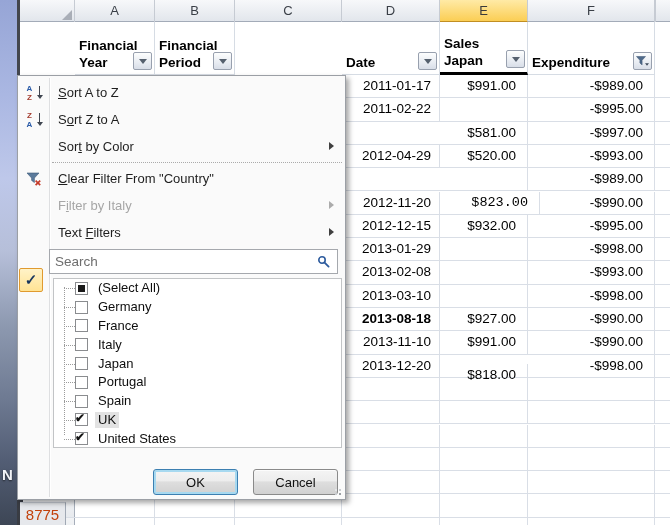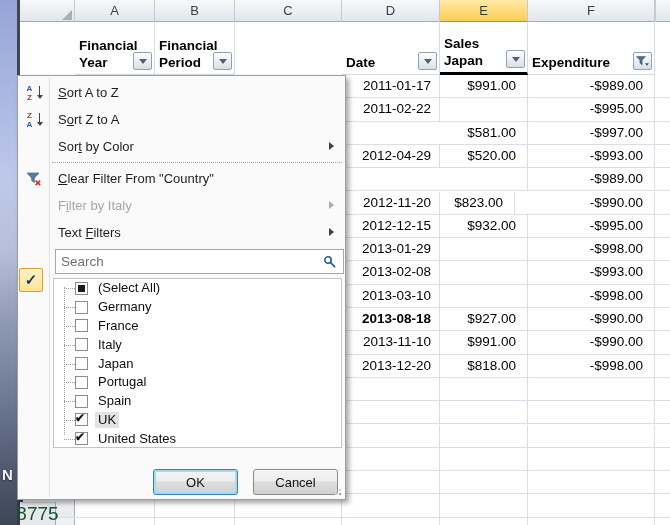--- a/index.html
+++ b/index.html
@@ -39,23 +39,23 @@
 
   
   .grid{position:absolute;left:20px;top:75px;width:650px;height:450px;z-index:3;overflow:hidden;background:#fff}
   .grow{position:absolute;left:0;width:650px;height:23.3px;border-bottom:1px solid #d9dee6}
   .rowstub{position:absolute;left:0;top:0;width:55px;height:100%;background:linear-gradient(#f2f3f5,#e7eaee);border-right:1px solid #a6aeba}
   .gcell{position:absolute;top:0;height:100%;border-right:1px solid #d9dee6;font-size:13.5px;color:#000;
     line-height:22px;text-align:right;white-space:nowrap;overflow:hidden}
   .pr8{padding-right:8px}.pr11{padding-right:11px}
 
   
-  .rowhdr-bottom{position:absolute;left:20px;top:502px;width:36px;height:23px;z-index:6;background:#e6e8ec;
+  .rowhdr-bottom{position:absolute;left:20px;top:502px;width:46px;height:23px;z-index:6;background:#e6e8ec;
     border-right:1px solid #a0a8b4;border-top:1px solid #c9ced6;display:flex;align-items:center;justify-content:center;
-    font-size:19px;color:#14532d}
+    font-size:15px;color:#c2410c}
 
   
   .fmenu{position:absolute;left:17px;top:75px;width:329px;height:425px;z-index:10;background:#fafafa;
     border:1px solid #9b9fa5;box-shadow:3px 3px 5px rgba(0,0,0,.35)}
   .gutterline{position:absolute;left:31px;top:2px;bottom:2px;width:2px;background:linear-gradient(90deg,#dedfe1 1px,#ffffff 1px)}
   .menu-items{position:absolute;left:0;top:3px;right:0}
   .mitem{position:relative;height:27px;display:flex;align-items:center;padding-left:40px;font-size:13px;color:#1e1e1e;cursor:default}
   .mitem .mlbl{white-space:nowrap}
   .mitem.dis .mlbl{color:#a6a6a6}
   .u{text-decoration:underline}
@@ -70,21 +70,21 @@
   .sort-ic .darr{position:absolute;right:3px;top:2px;width:1px;height:10px;background:#3f4document5}
   .sort-ic .darr{position:absolute;right:3px;top:2px;width:1px;height:10px;background:#3f4550}
   .sort-ic .dtip{position:absolute;right:0;top:11px;width:0;height:0;border-left:3.5px solid transparent;border-right:3.5px solid transparent;border-top:4.5px solid #3f4550}
 
   
   .gcheck{position:absolute;left:1px;top:192px;width:24px;height:24px;border:1px solid #e09a2f;border-radius:2px;
     background:linear-gradient(#fff3c8,#ffe394);display:flex;align-items:center;justify-content:center;
     color:#17365d;font-size:15px;font-weight:bold;z-index:2}
 
   
-  .searchbox{position:absolute;left:37px;top:173px;width:289px;height:25px;background:#fff;border:1px solid #a5a8ad}
+  .searchbox{position:absolute;left:31px;top:173px;width:289px;height:25px;background:#fff;border:1px solid #a5a8ad}
   .searchbox input{position:absolute;left:0;top:0;width:100%;height:100%;border:none;outline:none;
     font-family:"Liberation Sans",sans-serif;font-size:13.5px;color:#333;padding:2px 24px 2px 5px;background:transparent}
   .searchbox input::placeholder{color:#6e6e6e;opacity:1}
   .mag{position:absolute;right:6px;top:5px}
 
   
   .flist{position:absolute;left:35px;top:202px;width:289px;height:170px;background:#fff;border:1px solid #c2c4c6;overflow:hidden}
   .treeline{position:absolute;left:10px;top:8px;bottom:12px;width:0;border-left:1px dotted #9b9b9b}
   .flitem{position:relative;height:18.8px;display:flex;align-items:center;padding-left:21px;margin-top:0}
   .flist .flitem:first-child{margin-top:2px}
@@ -222,21 +222,21 @@
         <div class="gcell" style="left: 215px; width: 107px;"></div>
         <div class="gcell pr11" style="left: 420px; width: 88px;"></div>
         <div class="gcell pr11" style="left: 508px; width: 127px;">-$989.00</div>
       </div>
       <div class="grow" style="top: 116.5px;">
         <div class="rowstub"></div>
         <div class="gcell" style="left: 55px; width: 80px;"></div>
         <div class="gcell" style="left: 135px; width: 80px;"></div>
         <div class="gcell" style="left: 215px; width: 107px;"></div>
         <div class="gcell pr8" style="left: 322px; width: 98px;">2012-11-20</div>
-        <div class="gcell pr11" style="left: 407px; width: 88px;">$823.00</div>
+        <div class="gcell pr11" style="left: 432px; width: 88px; font-family: Liberation Mono, monospace;">$823.00</div>
         <div class="gcell pr11" style="left: 508px; width: 127px;">-$990.00</div>
       </div>
       <div class="grow" style="top: 139.8px;">
         <div class="rowstub"></div>
         <div class="gcell" style="left: 55px; width: 80px;"></div>
         <div class="gcell" style="left: 135px; width: 80px;"></div>
         <div class="gcell" style="left: 215px; width: 107px;"></div>
         <div class="gcell pr8" style="left: 322px; width: 98px;">2012-12-15</div>
         <div class="gcell pr11" style="left: 420px; width: 88px;">$932.00</div>
         <div class="gcell pr11" style="left: 508px; width: 127px;">-$995.00</div>
@@ -285,21 +285,21 @@
         <div class="gcell pr8" style="left: 322px; width: 98px;">2013-11-10</div>
         <div class="gcell pr11" style="left: 420px; width: 88px;">$991.00</div>
         <div class="gcell pr11" style="left: 508px; width: 127px;">-$990.00</div>
       </div>
       <div class="grow" style="top: 279.6px;">
         <div class="rowstub"></div>
         <div class="gcell" style="left: 55px; width: 80px;"></div>
         <div class="gcell" style="left: 135px; width: 80px;"></div>
         <div class="gcell" style="left: 215px; width: 107px;"></div>
         <div class="gcell pr8" style="left: 322px; width: 98px;">2013-12-20</div>
-        <div class="gcell pr11" style="left: 420px; width: 88px;">$818.00</div>
+        <div class="gcell pr11" style="left: 420px; width: 88px; margin-top: 9px;">$818.00</div>
         <div class="gcell pr11" style="left: 508px; width: 127px;">-$998.00</div>
       </div>
       <div class="grow" style="top: 302.9px;">
         <div class="rowstub"></div>
         <div class="gcell" style="left: 55px; width: 80px;"></div>
         <div class="gcell" style="left: 135px; width: 80px;"></div>
         <div class="gcell" style="left: 215px; width: 107px;"></div>
         <div class="gcell pr8" style="left: 322px; width: 98px;"></div>
         <div class="gcell pr11" style="left: 420px; width: 88px;"></div>
         <div class="gcell pr11" style="left: 508px; width: 127px;"></div>

